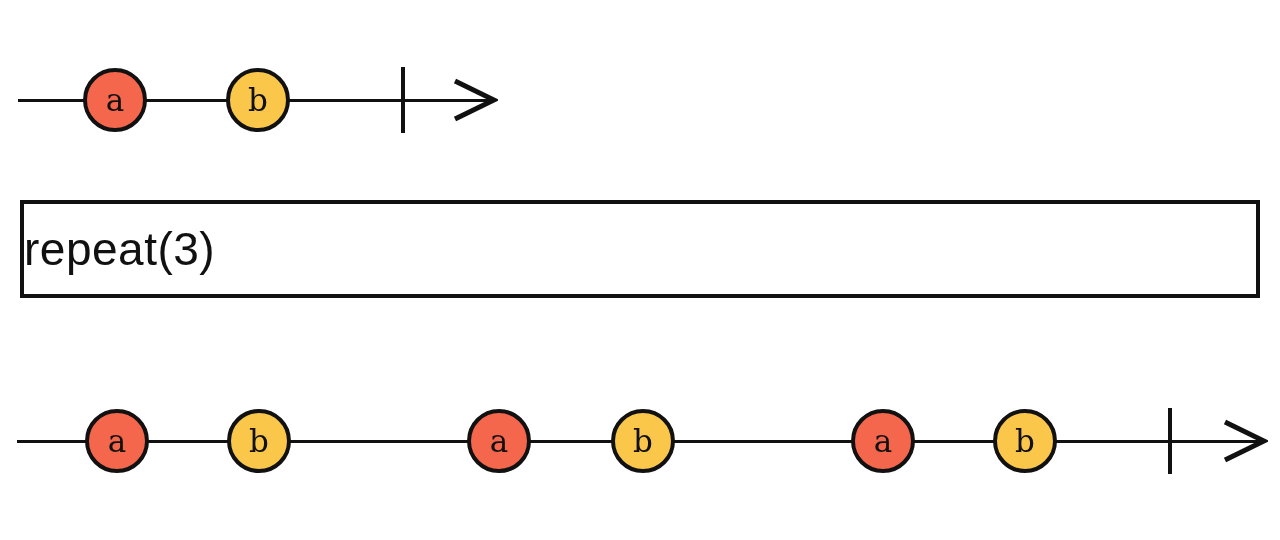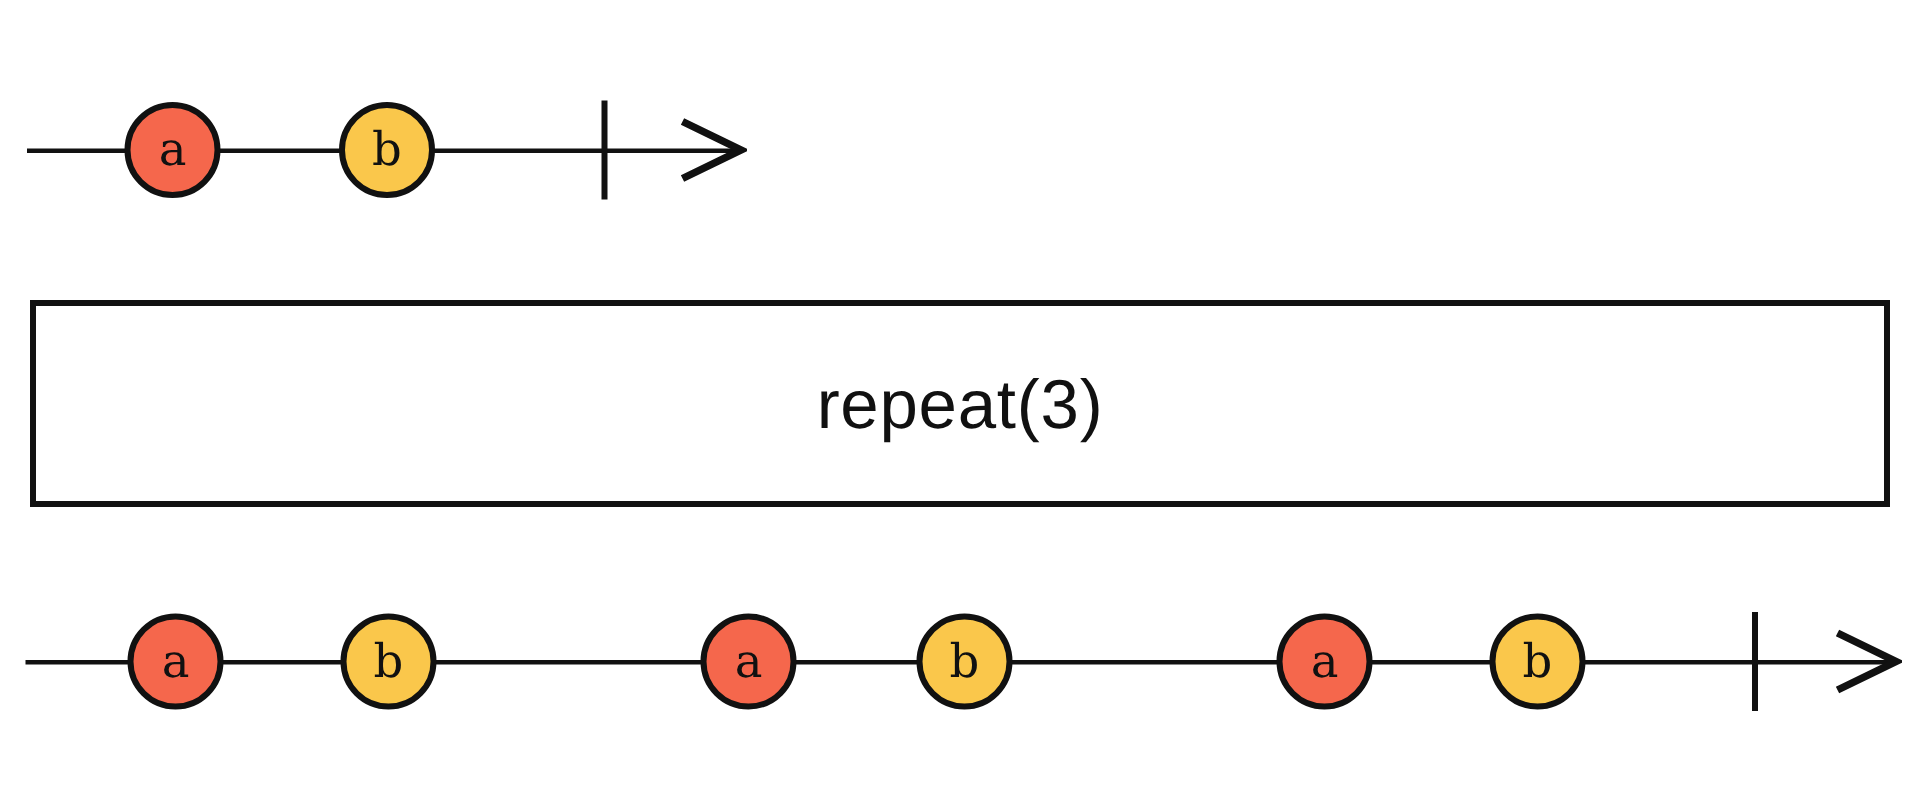--- a/index.html
+++ b/index.html
@@ -47,26 +47,25 @@
   }
   .arrow-head {
     position: absolute;
     display: block;
   }
   .operator-box {
     position: absolute;
     left: 20px;
     top: 200px;
     width: 1240px;
-    height: 138px;
+    height: 98px;
     border: 4px solid #111111;
     box-sizing: border-box;
     display: flex;
     align-items: center;
-    justify-content: center;
     background: #ffffff;
   }
   .operator-label {
     font-family: "Liberation Sans", sans-serif;
     font-size: 46px;
     color: #111111;
     letter-spacing: 0.5px;
   }
 </style>
 </head>

